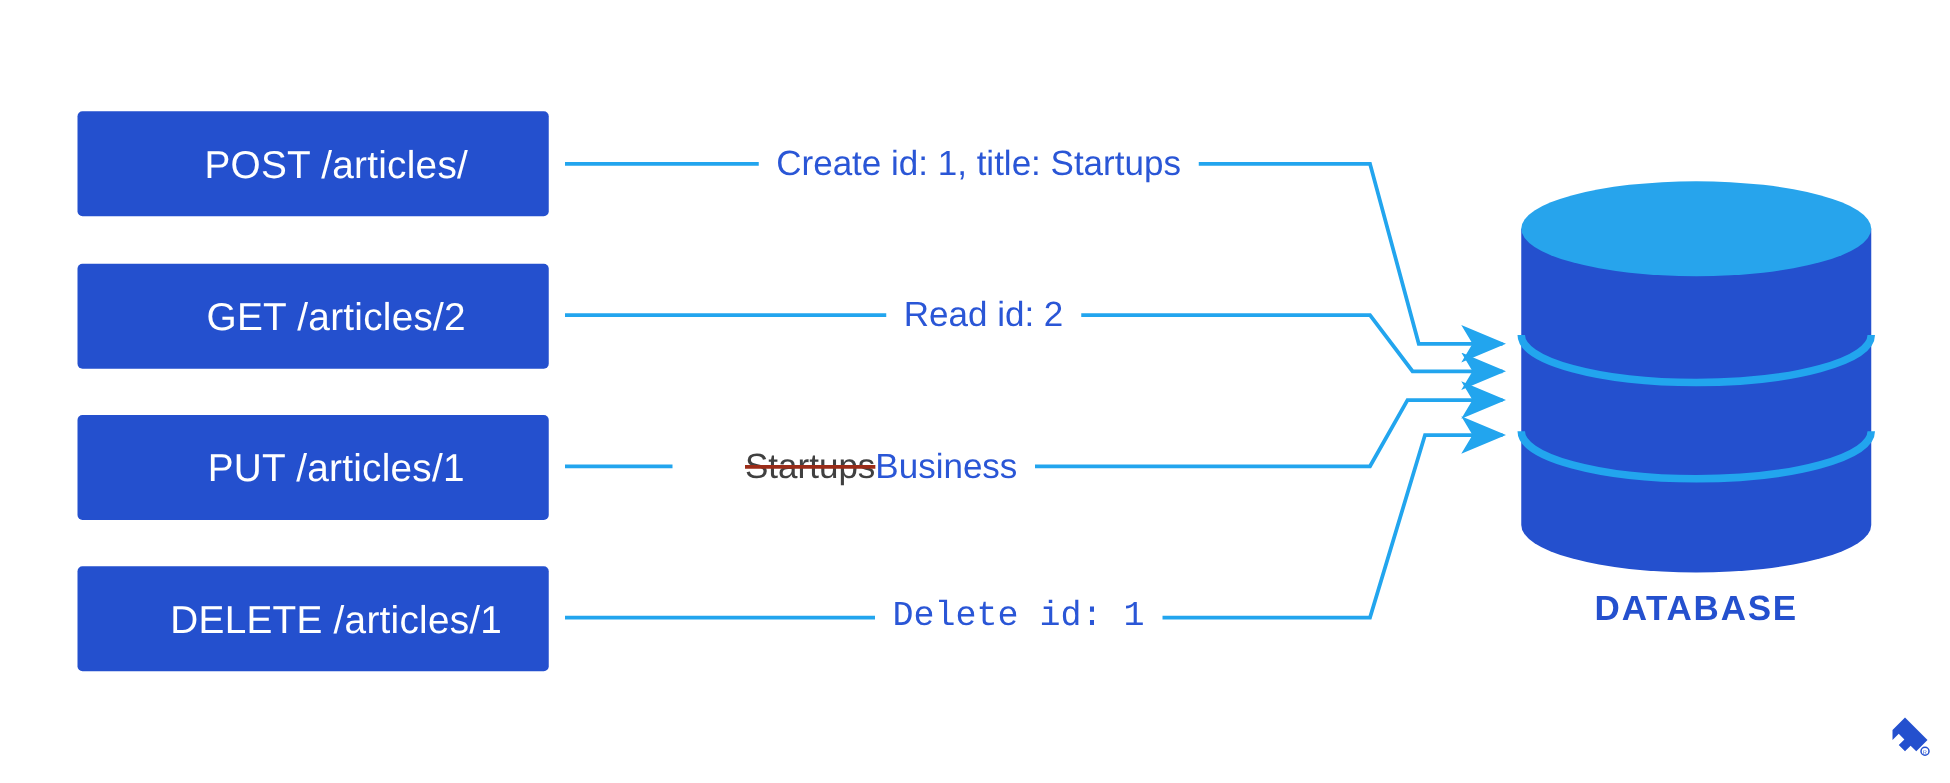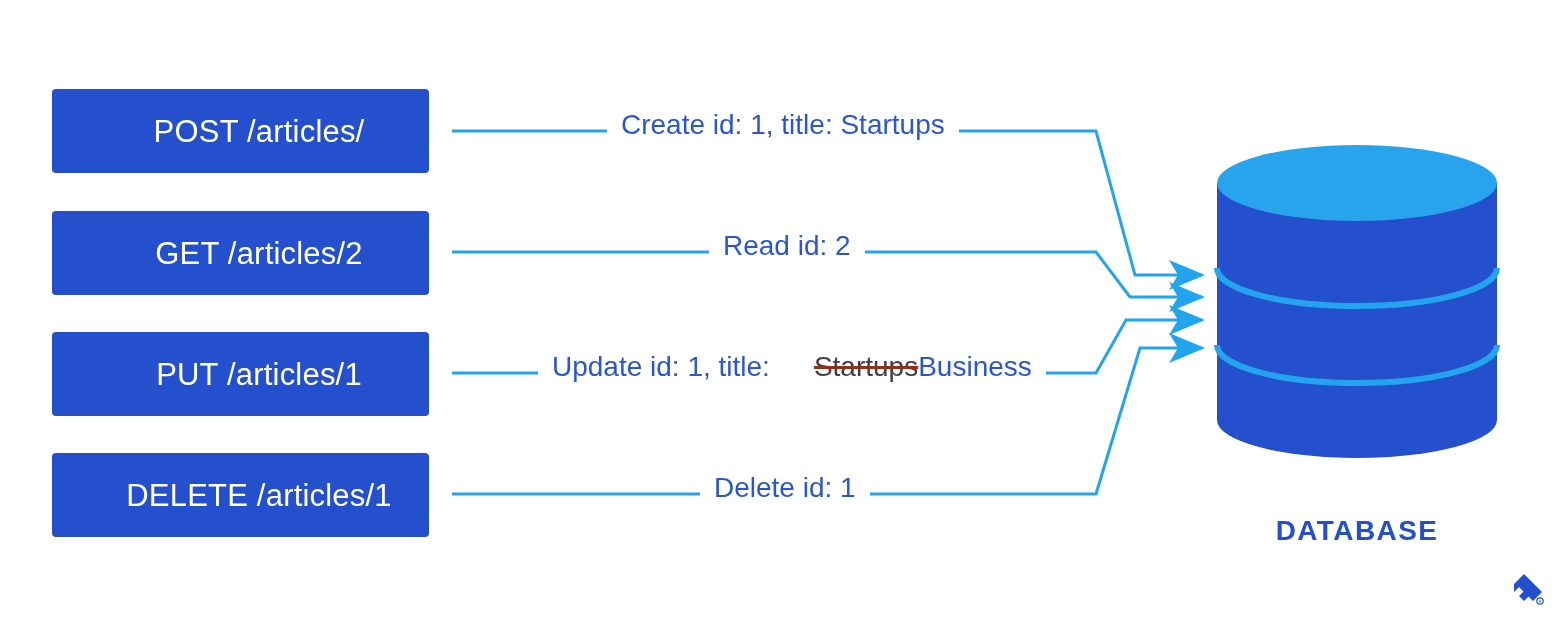--- a/index.html
+++ b/index.html
@@ -19,21 +19,21 @@
     position: absolute;
     left: 0;
     top: 0;
     width: 1560px;
     height: 626px;
   }
 
   
   .method-box {
     position: absolute;
-    left: 52px;
+    left: 62px;
     width: 377px;
     height: 84px;
     background: #2450CE;
     border-radius: 4px;
     display: flex;
     align-items: center;
     justify-content: center;
     box-sizing: border-box;
     padding-left: 37px;
   }
@@ -48,55 +48,55 @@
   #box-0 { top: 89px; }
   #box-1 { top: 211px; }
   #box-2 { top: 332px; text-align: center; }
   #box-3 { top: 453px; align-items: center; }
 
   
   .edge-label {
     position: absolute;
     height: 40px;
     display: flex;
+    align-items: center;
     justify-content: center;
     color: #2A56D6;
     font-size: 28px;
     font-weight: 400;
     white-space: nowrap;
     line-height: 1;
     background: #ffffff;
     padding: 0 14px;
     box-sizing: border-box;
   }
   .edge-label .strike {
     color: #404040;
     text-decoration: line-through;
     text-decoration-thickness: 2.5px;
     text-decoration-color: #9B2C18;
     margin-left: 44px;
   }
   #edge-label-0 { top: 111px; left: 607px; }
   #edge-label-1 { top: 232px; left: 709px; }
   #edge-label-2 { top: 353px; left: 538px; }
-  #edge-label-3 { top: 474px; left: 700px; }
+  #edge-label-3 { top: 474px; left: 700px; font-family: Liberation Mono, monospace; }
 
   
   #db-label {
     position: absolute;
     top: 473px;
     left: 1217px;
     width: 280px;
     text-align: center;
     color: #2450CE;
     font-size: 28px;
     font-weight: 700;
     letter-spacing: 1.4px;
     line-height: 1;
-    margin-top: 44px;
   }
 
   
   #brand-mark {
     position: absolute;
     right: 14px;
     bottom: 10px;
     width: 46px;
     height: 46px;
   }
@@ -159,21 +159,20 @@
 
 <div class="edge-label" id="edge-label-0">
   <span>Create id: 1, title: Startups</span>
 </div>
 
 <div class="edge-label" id="edge-label-1">
   <span>Read id: 2</span>
 </div>
 
 <div class="edge-label" id="edge-label-2">
-  <span>Update id: 1, title: </span>
     <span class="strike">Startups</span>
     <span> Business</span>
 </div>
 
 <div class="edge-label" id="edge-label-3">
   <span>Delete id: 1</span>
 </div>
 
 <div id="db-label">DATABASE</div>
 

